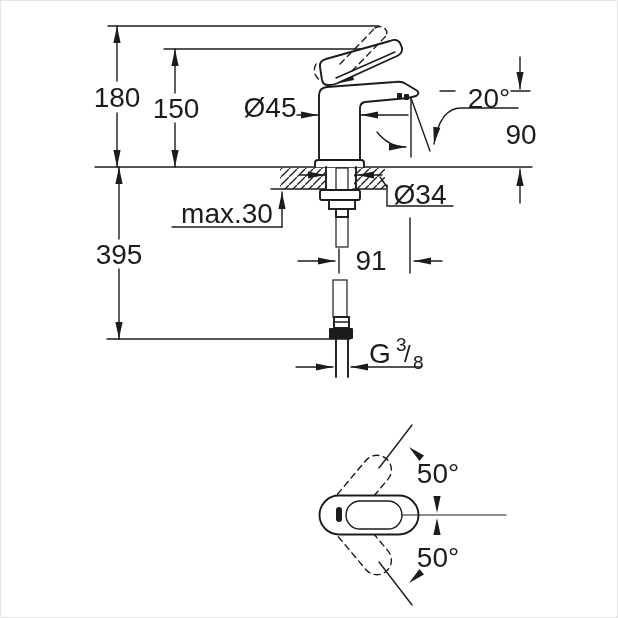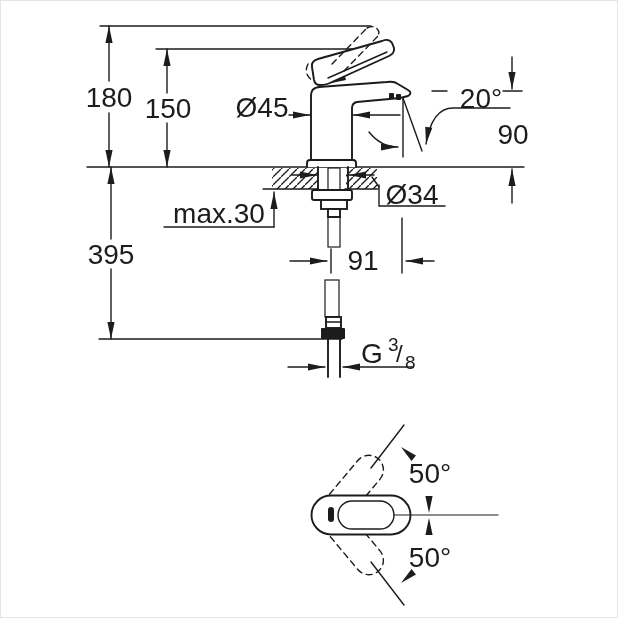--- a/index.html
+++ b/index.html
@@ -1,16 +1,16 @@
 <!DOCTYPE html>
 <html><head>
 <meta charset="utf-8">
 <style>
   html,body{margin:0;padding:0;background:#fff;}
-  .canvas{width:618px;height:618px;background:#ffffff;border:1px solid #e5e5e5;box-sizing:border-box;position:relative;overflow:hidden;}
+  .canvas{width:618px;height:618px;background:#ffffff;border:1px solid #e5e5e5;box-sizing:border-box;position:relative;overflow:hidden;padding-left:8px;}
   svg{display:block;}
   .ln{stroke:#1c1c1c;fill:none;stroke-linecap:round;}
   .w1{stroke-width:1.4;}
   .w2{stroke-width:1.9;}
   .wt{stroke-width:1.2;}
   .dash{stroke-dasharray:6 4.5;}
   .whitefill{fill:#ffffff;}
   .dk{fill:#1c1c1c;stroke:none;}
   .txt{font-family:"Liberation Sans",sans-serif;font-size:28px;fill:#1c1c1c;}
   .txts{font-family:"Liberation Sans",sans-serif;font-size:19px;fill:#1c1c1c;}

